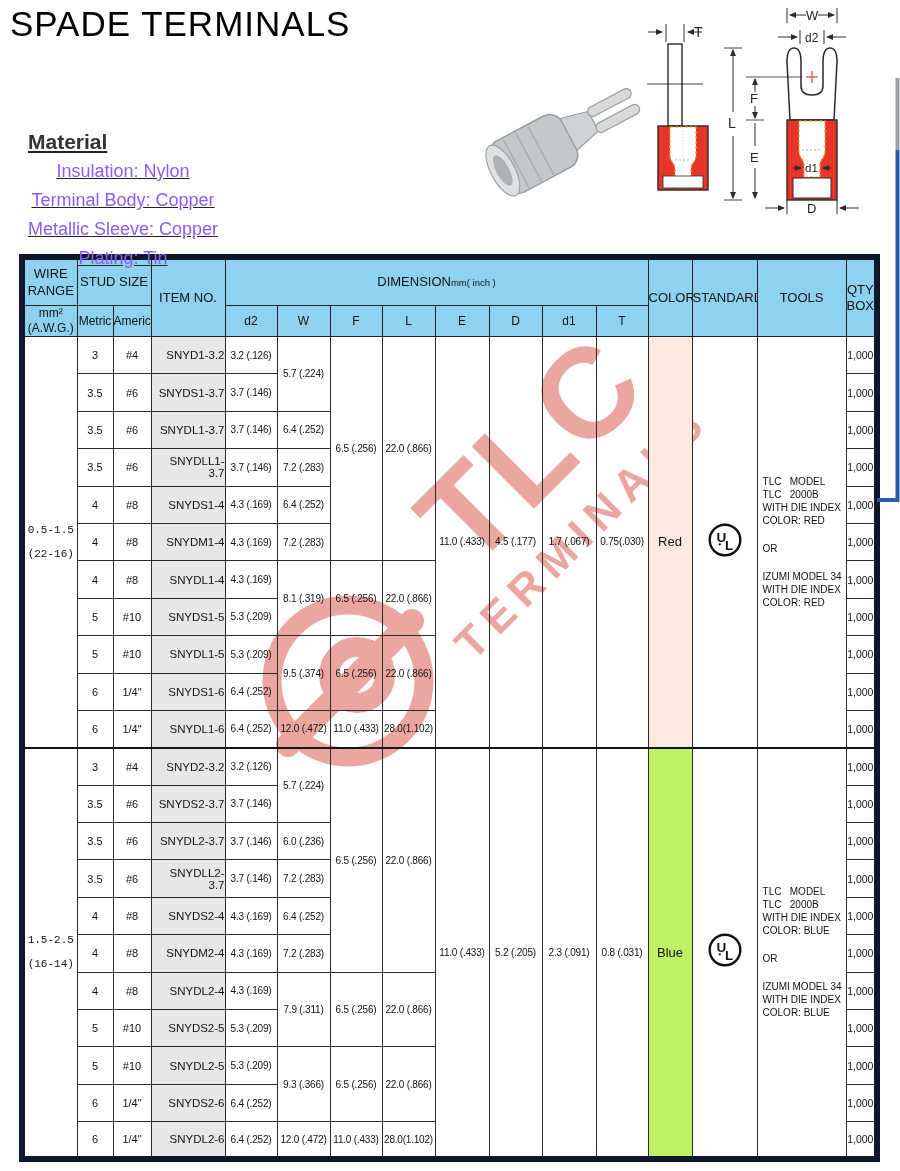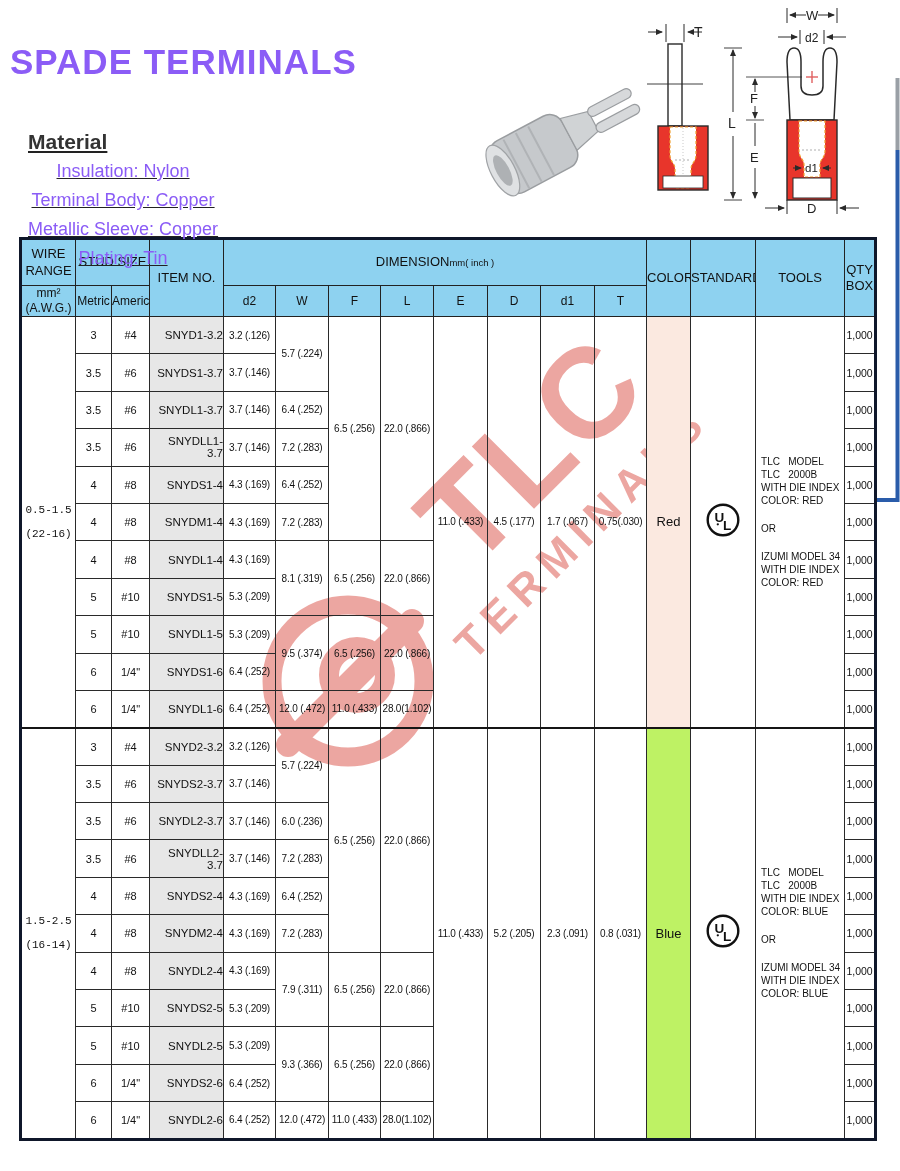--- a/index.html
+++ b/index.html
@@ -1,36 +1,36 @@
 <!DOCTYPE html>
 <html><head>
 <meta charset="utf-8">
 <style>
   html,body{margin:0;padding:0;background:#fff;}
   .canvas{position:relative;width:900px;height:1171px;background:#fff;overflow:hidden;
           font-family:"Liberation Sans",sans-serif;color:#111;}
   
-  .page-title{position:absolute;left:10px;top:4px;font-size:35px;font-weight:700;
-              color:#8b5cf6;letter-spacing:1px;z-index:3;margin-top:38px;}
+  .page-title{position:absolute;left:10px;top:4px;font-size:35px;font-weight:400;
+              color:#000000;letter-spacing:1px;z-index:3;}
   .material{position:absolute;left:28px;top:130px;z-index:3;color:#222;text-decoration:underline;}
   .material .mat-h{font-size:21px;font-weight:600;margin-bottom:3px;color:#333;}
   .material .mat-line{font-size:18px;line-height:1.62;color:#8b5cf6;text-align:center;}
   
   .wm{position:absolute;z-index:1;color:#dd5f55;opacity:.55;pointer-events:none;white-space:nowrap;}
   .wm-tlc{left:530px;top:450px;font-size:128px;font-weight:bold;letter-spacing:2px;
           transform:translate(-50%,-50%) rotate(-45deg);}
   .wm-word{left:582px;top:532px;font-size:44px;font-weight:bold;letter-spacing:9px;
            transform:translate(-50%,-50%) rotate(-45deg);}
   .wm-logo{left:260px;top:593px;}
   
   .diagram{position:absolute;left:440px;top:0;width:460px;height:520px;z-index:3;pointer-events:none;}
   .diagram text{font-family:"Liberation Sans",sans-serif;fill:#222;}
   
-  table.spec{position:absolute;left:19px;top:237px;width:855px;z-index:2;
-             border-collapse:collapse;table-layout:fixed;border:3px solid #0f172a;background:transparent;}
+  table.spec{position:absolute;left:19px;top:254px;width:855px;z-index:2;
+             border-collapse:collapse;table-layout:fixed;border:6px solid #0f172a;background:transparent;}
   .spec th,.spec td{border:1px solid #2a2a2a;padding:0;text-align:center;vertical-align:middle;
                     font-weight:normal;color:#111;overflow:hidden;}
   .spec thead th{background:#8ed2f0;border:1.6px solid #222;}
   .spec tr.h1 th{height:45px;font-size:13px;}
   .spec tr.h2 th{height:29px;font-size:12px;}
   .spec thead th{white-space:pre-line;line-height:1.25;}
   .spec th.subsmall{font-size:9.5px;}
   .spec th.wrsub{font-size:10.5px;}
   .spec .dimunit{font-size:9.5px;}
   .spec tbody tr{height:37.4px;}

